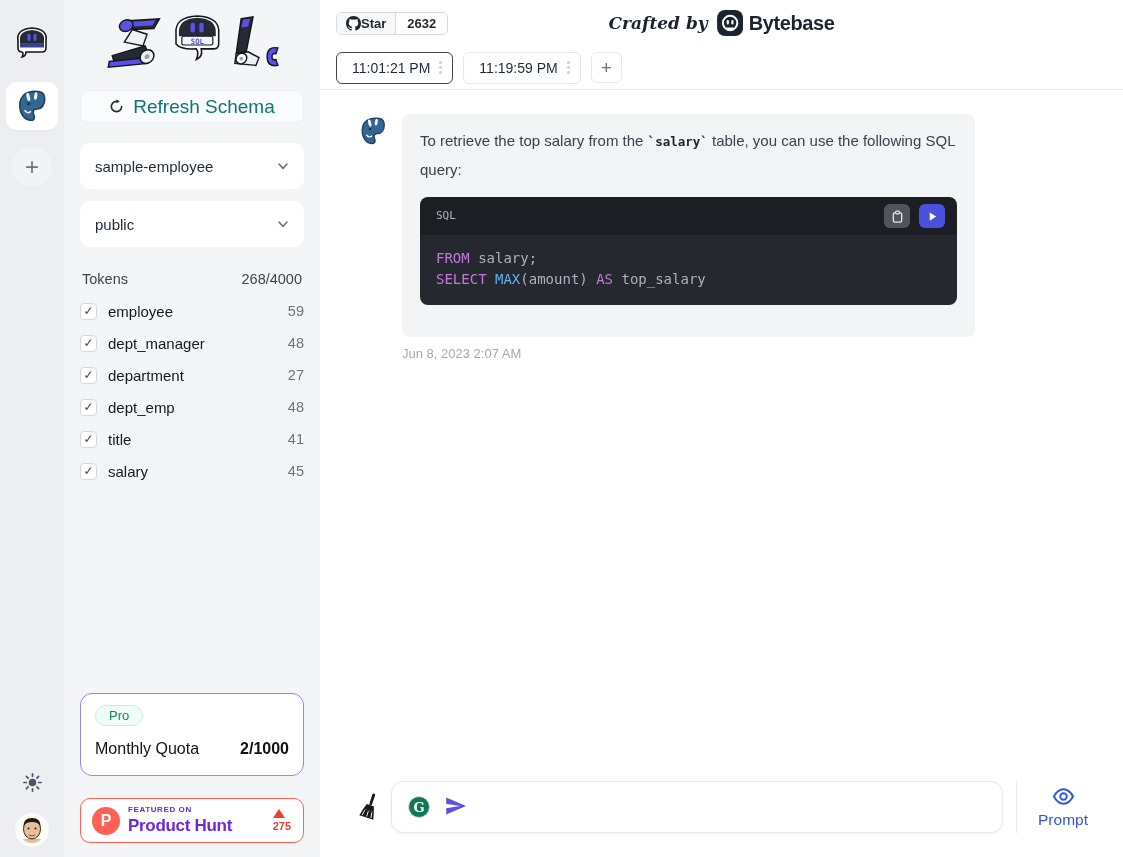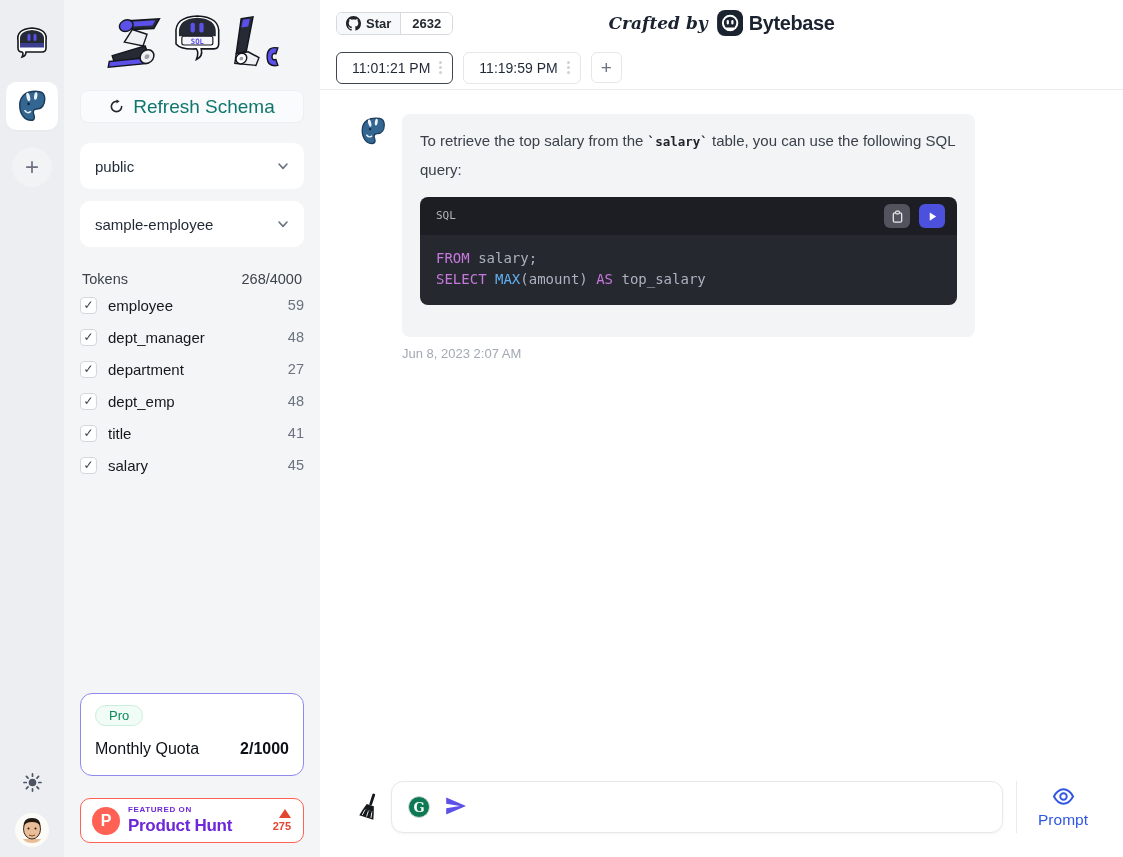--- a/index.html
+++ b/index.html
@@ -14,44 +14,44 @@
   .rail-plus { width:40px; height:40px; border-radius:50%; background:#f2f3f5; border:none; color:#6b7280; font-size:24px; line-height:38px; cursor:pointer; }
   .rail-spacer { flex:1; }
   .rail-sun { background:none; border:none; cursor:pointer; margin-bottom:18px; }
   .rail-avatar { width:34px; height:34px; border-radius:50%; overflow:hidden; cursor:pointer; }
 
   
   .sidebar { width:256px; background:#f4f5f7; display:flex; flex-direction:column; padding:0 16px; flex-shrink:0; }
   .logo { height:90px; display:flex; align-items:center; justify-content:center; }
   .refresh-btn { height:33px; border-radius:8px; background:#fafbfc; border:1px solid #edeff2; font-size:19px; color:#0f766e; display:flex; align-items:center; justify-content:center; gap:9px; cursor:pointer; margin-bottom:20px; font-family:inherit; }
   .select { height:46px; background:#fff; border-radius:10px; display:flex; align-items:center; justify-content:space-between; padding:0 14px 0 15px; font-size:15px; color:#1f2937; margin-bottom:12px; cursor:pointer; }
-  .tokens-row { display:flex; justify-content:space-between; font-size:14.5px; color:#3c434c; margin:12px 2px 2px; }
+  .tokens-row { display:flex; justify-content:space-between; font-size:14.5px; color:#3c434c; margin:12px 2px 8px; }
   .tbl-row { display:flex; align-items:center; gap:11px; height:32px; font-size:15px; color:#15181d; }
   .checkbox { width:17px; height:17px; border:1px solid #d4d7dc; border-radius:4px; background:#fff; color:#3c434c; font-size:12px; line-height:15px; text-align:center; cursor:pointer; flex-shrink:0; }
   .tbl-count { margin-left:auto; color:#6b7280; font-size:14.5px; }
 
   .pro-card { margin-top:auto; background:#fff; border:1px solid #8d89ef; border-radius:12px; padding:11px 14px 17px; }
   .pro-badge { display:inline-block; padding:2px 13px; font-size:13px; color:#0c8a5a; background:#f1fcf6; border:1px solid #c8f0d9; border-radius:999px; }
   .quota-row { display:flex; justify-content:space-between; align-items:baseline; margin-top:14px; font-size:16px; color:#0d1117; }
   .quota-val { font-weight:700; }
 
   .ph-card { margin:22px 0 14px; background:#fff; border:1px solid #ff6154; border-radius:10px; height:45px; display:flex; align-items:center; padding:0 10px 0 11px; gap:8px; cursor:pointer; text-decoration:none; }
   .ph-logo { width:28px; height:28px; border-radius:50%; background:#ff6154; color:#fff; font-weight:800; font-size:16px; display:flex; align-items:center; justify-content:center; flex-shrink:0; }
   .ph-text { display:flex; flex-direction:column; color:#6d28d9; gap:2px; }
   .ph-feat { font-size:8px; font-weight:700; letter-spacing:.6px; }
   .ph-name { font-size:17px; font-weight:800; letter-spacing:-.3px; }
-  .ph-vote { margin-left:auto; display:flex; flex-direction:column; align-items:flex-end; color:#e5442e; padding-right:2px; }
+  .ph-vote { margin-left:auto; display:flex; flex-direction:column; align-items:flex-start; color:#e5442e; padding-right:2px; }
   .ph-tri { width:0; height:0; border-left:6px solid transparent; border-right:6px solid transparent; border-bottom:9px solid #e5442e; }
   .ph-votes { font-size:11px; font-weight:700; margin-top:2px; }
 
   
   .main { flex:1; display:flex; flex-direction:column; position:relative; min-width:0; }
   .top-header { height:46px; display:flex; align-items:center; padding:0 16px; position:relative; flex-shrink:0; }
   .star-widget { display:inline-flex; align-items:stretch; border:1px solid #d6d9dd; border-radius:6px; overflow:hidden; font-size:13px; font-weight:600; color:#24292f; cursor:pointer; background:#fff; }
-  .star-left { display:flex; align-items:center; gap:5px; background:#f6f8fa; padding:3px 9px; }
+  .star-left { display:flex; align-items:center; background:#f6f8fa; padding:3px 9px; }
   .star-right { display:flex; align-items:center; padding:3px 11px; border-left:1px solid #d6d9dd; background:#fff; }
   .crafted { position:absolute; left:50%; transform:translateX(-50%); display:flex; align-items:center; gap:9px; }
   .crafted-text { font-family:"DejaVu Serif",serif; font-style:italic; font-weight:600; font-size:17px; color:#1b2330; }
   .bb-wrap { display:flex; align-items:center; gap:6px; cursor:pointer; }
   .bb-name { font-weight:800; font-size:20px; color:#1b2330; letter-spacing:-.4px; }
 
   .tabs-row { height:44px; display:flex; align-items:center; gap:10px; padding:0 16px; border-bottom:1px solid #e8eaed; flex-shrink:0; }
   .tab { height:32px; border:1px solid #e5e7eb; border-radius:6px; background:#fff; display:flex; align-items:center; gap:8px; padding:0 9px 0 15px; font-size:14px; color:#1f2937; cursor:pointer; font-family:inherit; }
   .tab.active { border-color:#3f4650; }
   .kebab { display:flex; flex-direction:column; gap:2px; padding:2px 1px; }
@@ -183,27 +183,27 @@
 
     <button class="refresh-btn">
       <svg viewBox="0 0 16 16" width="15" height="15">
         <path d="M13.5 8 A5.5 5.5 0 1 1 8 2.5" fill="none" stroke="#26272b" stroke-width="1.7" stroke-linecap="round"></path>
         <path d="M8 0.5 L11.3 2.5 L8 4.7 Z" fill="#26272b"></path>
       </svg>
       <span>Refresh Schema</span>
     </button>
 
     <div class="select">
-      <span>public</span>
+      <span>sample-employee</span>
       <svg viewBox="0 0 14 14" width="14" height="14">
         <path d="M3 5 L7 9.4 L11 5" fill="none" stroke="#6b7280" stroke-width="1.6" stroke-linecap="round" stroke-linejoin="round"></path>
       </svg>
     </div>
     <div class="select">
-      <span>sample-employee</span>
+      <span>public</span>
       <svg viewBox="0 0 14 14" width="14" height="14">
         <path d="M3 5 L7 9.4 L11 5" fill="none" stroke="#6b7280" stroke-width="1.6" stroke-linecap="round" stroke-linejoin="round"></path>
       </svg>
     </div>
 
     <div class="tokens-row">
       <span>Tokens</span>
       <span>268/4000</span>
     </div>
 

